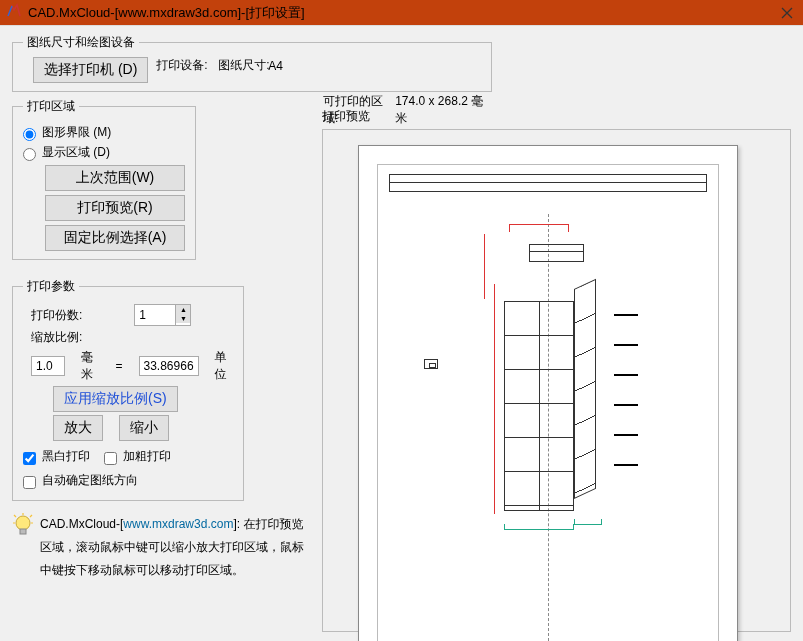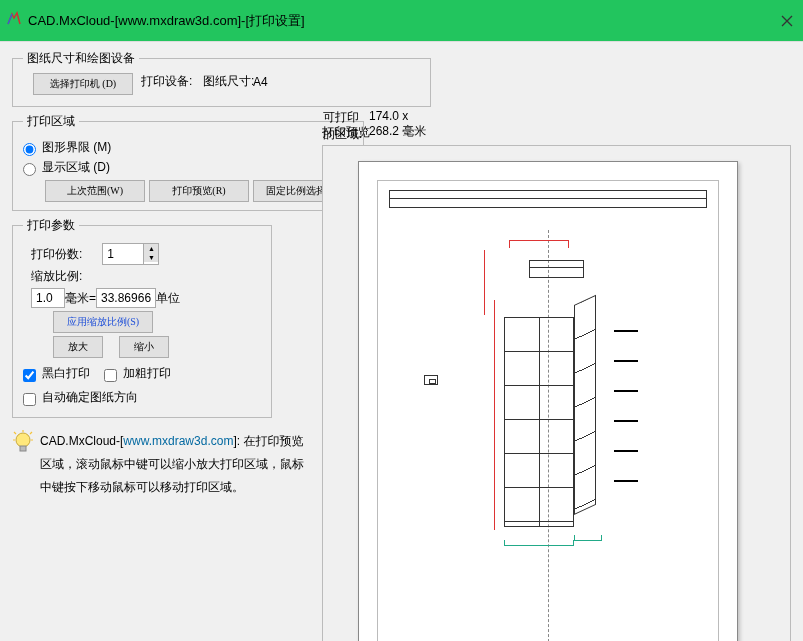--- a/index.html
+++ b/index.html
@@ -5,23 +5,23 @@
     * { box-sizing: border-box; margin: 0; padding: 0; }
     body {
       font-family: "Microsoft YaHei", "SimSun", sans-serif;
       font-size: 12px;
       background: #f0f0f0;
       width: 803px;
       height: 641px;
       overflow: hidden;
     }
     .titlebar {
-      background: #22c55e;
+      background: #c2410c;
       border-bottom: 1px solid #ddd;
-      height: 42px;
+      height: 26px;
       display: flex;
       align-items: center;
       padding: 0 6px;
     }
     .titlebar .logo {
       margin-right: 6px;
     }
     .titlebar .title { flex: 1; font-size: 13px; }
     .titlebar .close {
       width: 20px; height: 20px;
@@ -40,29 +40,29 @@
       border: 1px solid #bbb;
       margin-bottom: 6px;
       padding: 6px 10px 8px 10px;
       background: #f0f0f0;
     }
     legend { padding: 0 4px; font-size: 12px; }
     .btn {
       background: #e1e1e1;
       border: 1px solid #adadad;
       padding: 3px 10px;
-      font-size: 10px;
-      font-family: Liberation Serif, serif;
+      font-size: 14px;
+      font-family: Liberation Sans, sans-serif;
       cursor: pointer;
       min-width: 100px;
       text-align: center;
     }
     .btn.small { min-width: 50px; padding: 3px 8px; }
     .btn.disabled { color: #1d4ed8; cursor: default; }
-    .row { display: flex; align-items: center; margin: 3px 0; gap: 0; }
+    .row { display: flex; align-items: center; margin: 3px 0; gap: 16px; }
     .radio-row, .check-row { display: flex; align-items: flex-end; margin: 3px 0; gap: 4px; }
     input[type="radio"], input[type="checkbox"] { margin-right: 2px; }
     input[type="text"], input[type="number"] {
       border: 1px solid #aaa;
       padding: 2px 4px;
       font-size: 12px;
       font-family: inherit;
       height: 20px;
     }
     .spinner {
@@ -221,21 +221,21 @@
   <span class="close">
     <svg width="12" height="12" viewBox="0 0 12 12">
       <path d="M1 1 L11 11 M11 1 L1 11" stroke="#333" stroke-width="1.3"></path>
     </svg>
   </span>
 </div>
 
 <div class="content">
   <div class="left-col">
 
-    <fieldset style="padding-right:0; width:419px; position:relative;">
+    <fieldset style="padding-right:0; width:480px; position:relative;">
       <legend>图纸尺寸和绘图设备</legend>
       <div class="top-group">
         <div class="top-btns">
           <button class="btn">选择打印机 (D)</button>
         </div>
         <div class="device-info">
           <span class="label">打印设备:</span>
           <span class="label">图纸尺寸:</span>
           <span>A4</span>
           <span></span>
@@ -250,28 +250,28 @@
     <fieldset style="width:184px;">
       <legend>打印区域</legend>
       <div class="radio-row">
         <input type="radio" name="area" checked="" style="">
         <label>图形界限 (M)</label>
       </div>
       <div class="radio-row">
         <input type="radio" name="area" style="">
         <label>显示区域 (D)</label>
       </div>
-      <div class="indent" style="display:flex; flex-direction:row; gap:4px; margin-top:4px;align-items:flex-end;">
+      <div class="indent" style="display:flex; flex-direction:column; gap:4px; margin-top:4px;">
         <button class="btn">上次范围(W)</button>
         <button class="btn">打印预览(R)</button>
         <button class="btn">固定比例选择(A)</button>
       </div>
     </fieldset>
 
-    <fieldset style="width:260px;">
+    <fieldset style="width:232px;margin-top:12px;">
       <legend>打印参数</legend>
 
       <div class="row" style="margin-left:8px;">
         <span>打印份数:</span>
         <span style="width:20px;"></span>
         <span class="spinner">
           <input type="text" value="1" style="">
           <span class="arrows">
             <span>▲</span>
             <span>▼</span>

